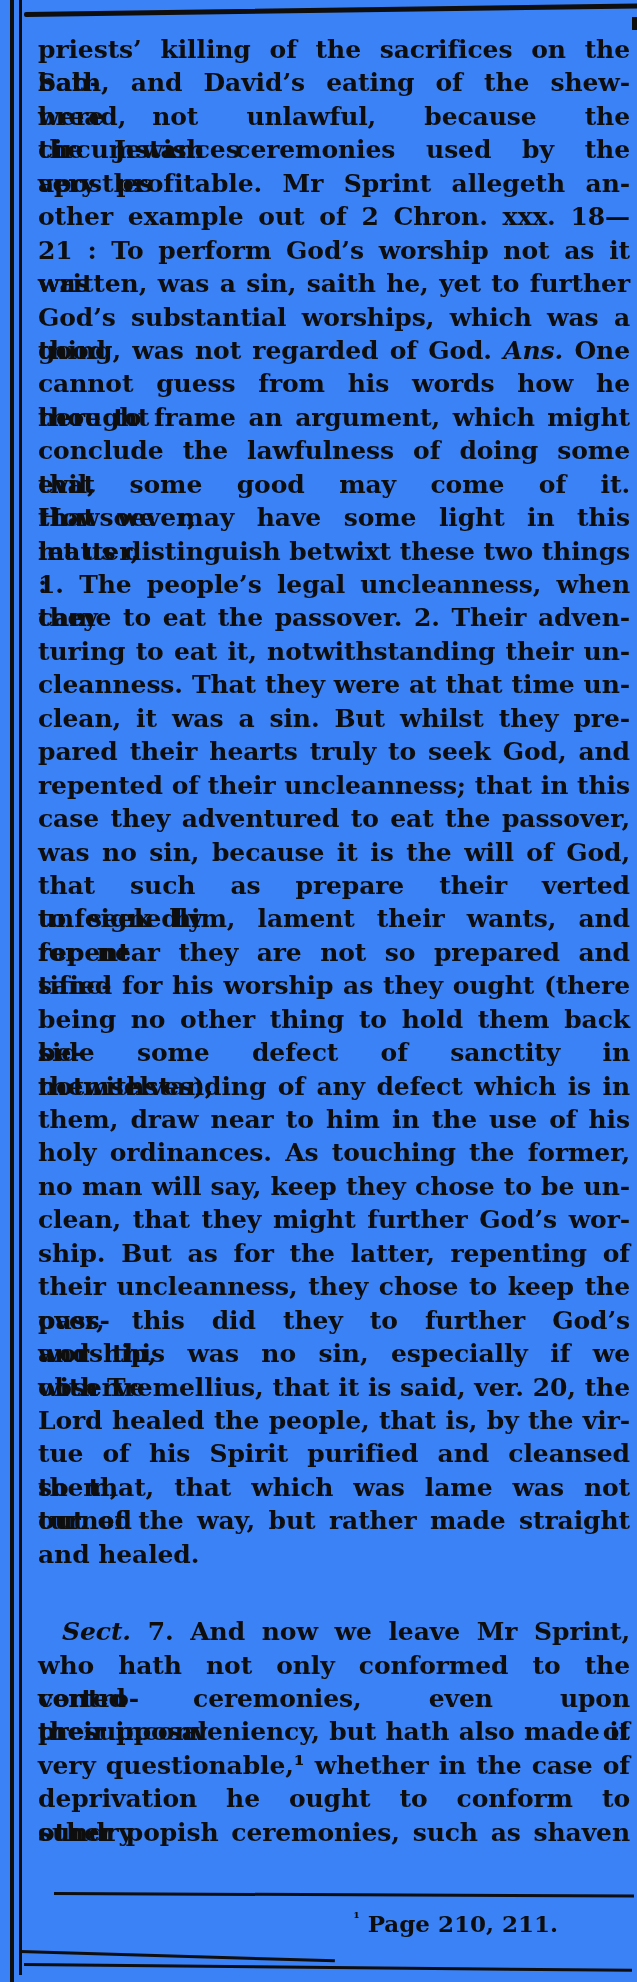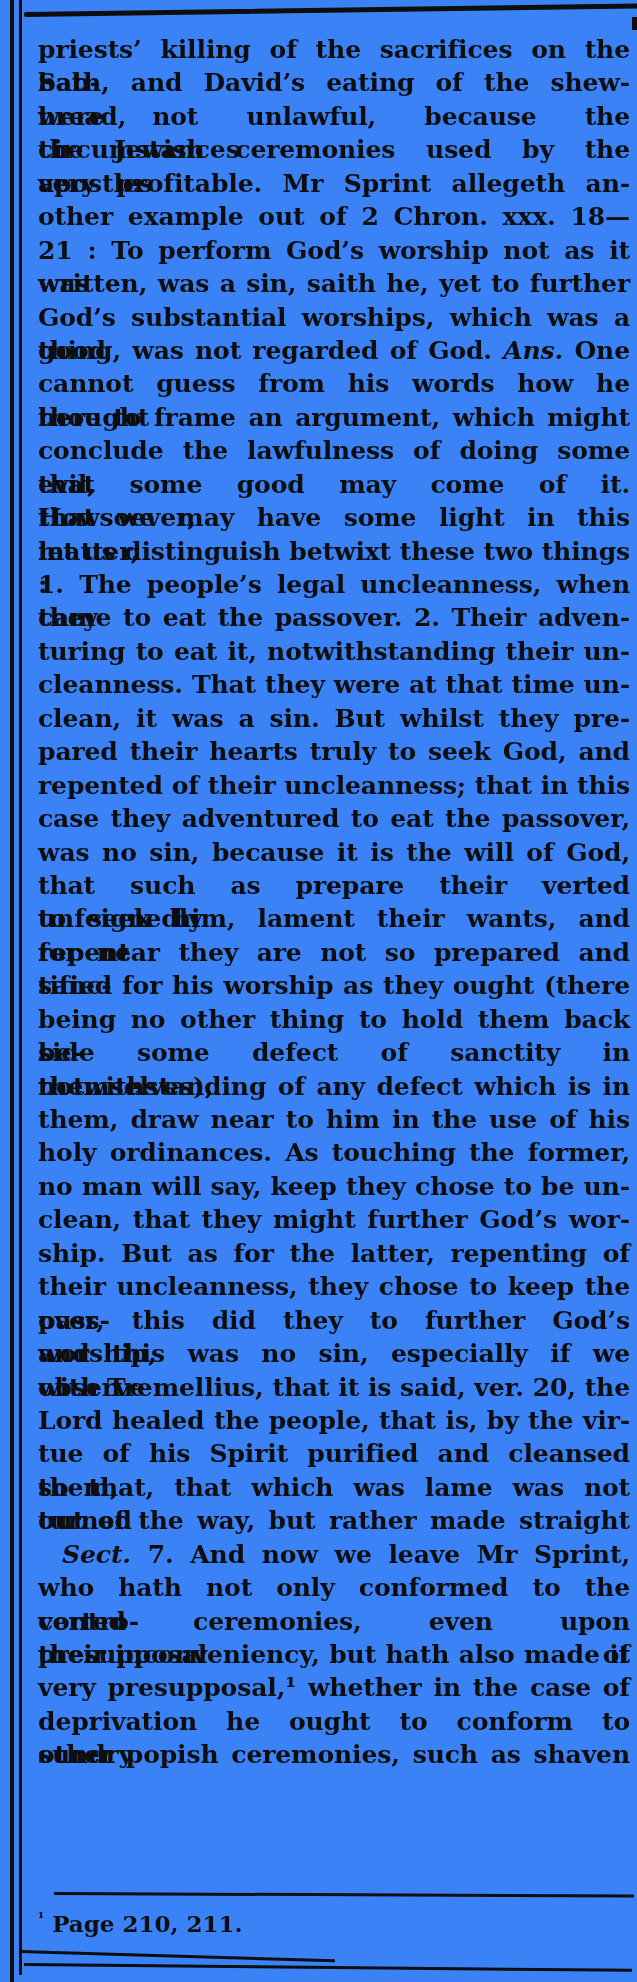--- a/index.html
+++ b/index.html
@@ -27,26 +27,26 @@
     line-height:33.45px;
     letter-spacing:-0.1px;
   }
   .line{
     text-align:justify;
     text-align-last:justify;
     height:33.45px;
     overflow:visible;
   }
   .line.short{text-align-last:left;}
-  .line.indent{text-indent:24px;}
+  .line.indent{text-indent:24px;margin-top:44px;}
   .line i{font-style:italic;}
 
   .footnote{
     position:absolute;left:38px;top:1910px;width:520px;
-    text-align:left;color:#0e0e0e;
+    text-align:right;color:#0e0e0e;
     font-size:23px;font-weight:700;
   }
   .footnote .fn-marker{
     vertical-align:super;font-size:14px;margin-right:8px;
   }
 </style>
 </head>
 <body>
 
 <div class="page">
@@ -95,25 +95,26 @@
     <div class="line">clean, that they might further God’s wor-</div>
     <div class="line">ship. But as for the latter, repenting of</div>
     <div class="line">their uncleanness, they chose to keep the pass-</div>
     <div class="line">over, this did they to further God’s worship,</div>
     <div class="line">and this was no sin, especially if we observe</div>
     <div class="line">with Tremellius, that it is said, ver. 20, the</div>
     <div class="line">Lord healed the people, that is, by the vir-</div>
     <div class="line">tue of his Spirit purified and cleansed them,</div>
     <div class="line">so that, that which was lame was not turned</div>
     <div class="line">out of the way, but rather made straight</div>
+    <div class="line short">and healed.</div>
     <div class="line indent"><i>Sect.</i><span> 7. And now we leave Mr Sprint,</span></div>
     <div class="line">who hath not only conformed to the contro-</div>
     <div class="line">verted ceremonies, even upon presupposal of</div>
     <div class="line">their inconveniency, but hath also made it</div>
-    <div class="line">very presupposal,¹ whether in the case of</div>
+    <div class="line">very questionable,¹ whether in the case of</div>
     <div class="line">deprivation he ought to conform to sundry</div>
     <div class="line">other popish ceremonies, such as shaven</div>
   </div>
 
   <div class="rule" id="footnote-rule"></div>
 
   <div class="footnote">
     <span class="fn-marker">¹</span><span>Page 210, 211.</span>
   </div>
 

